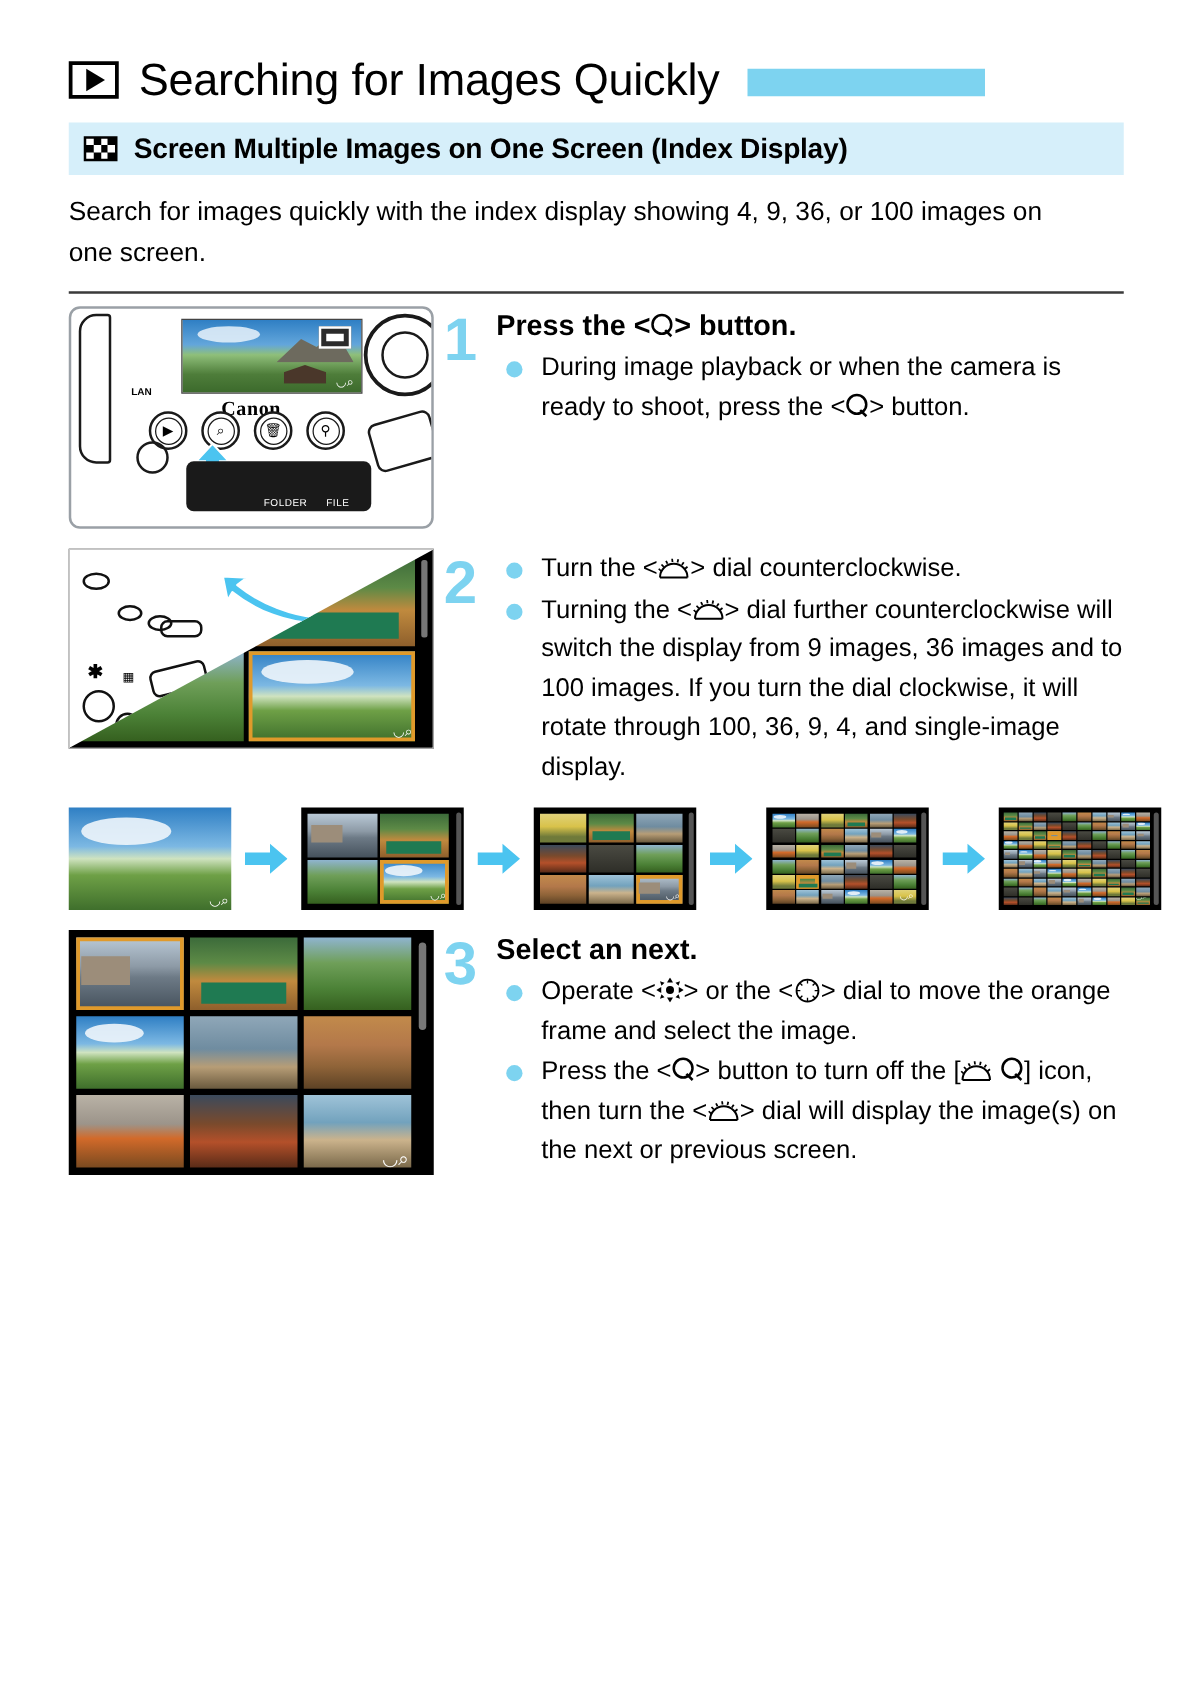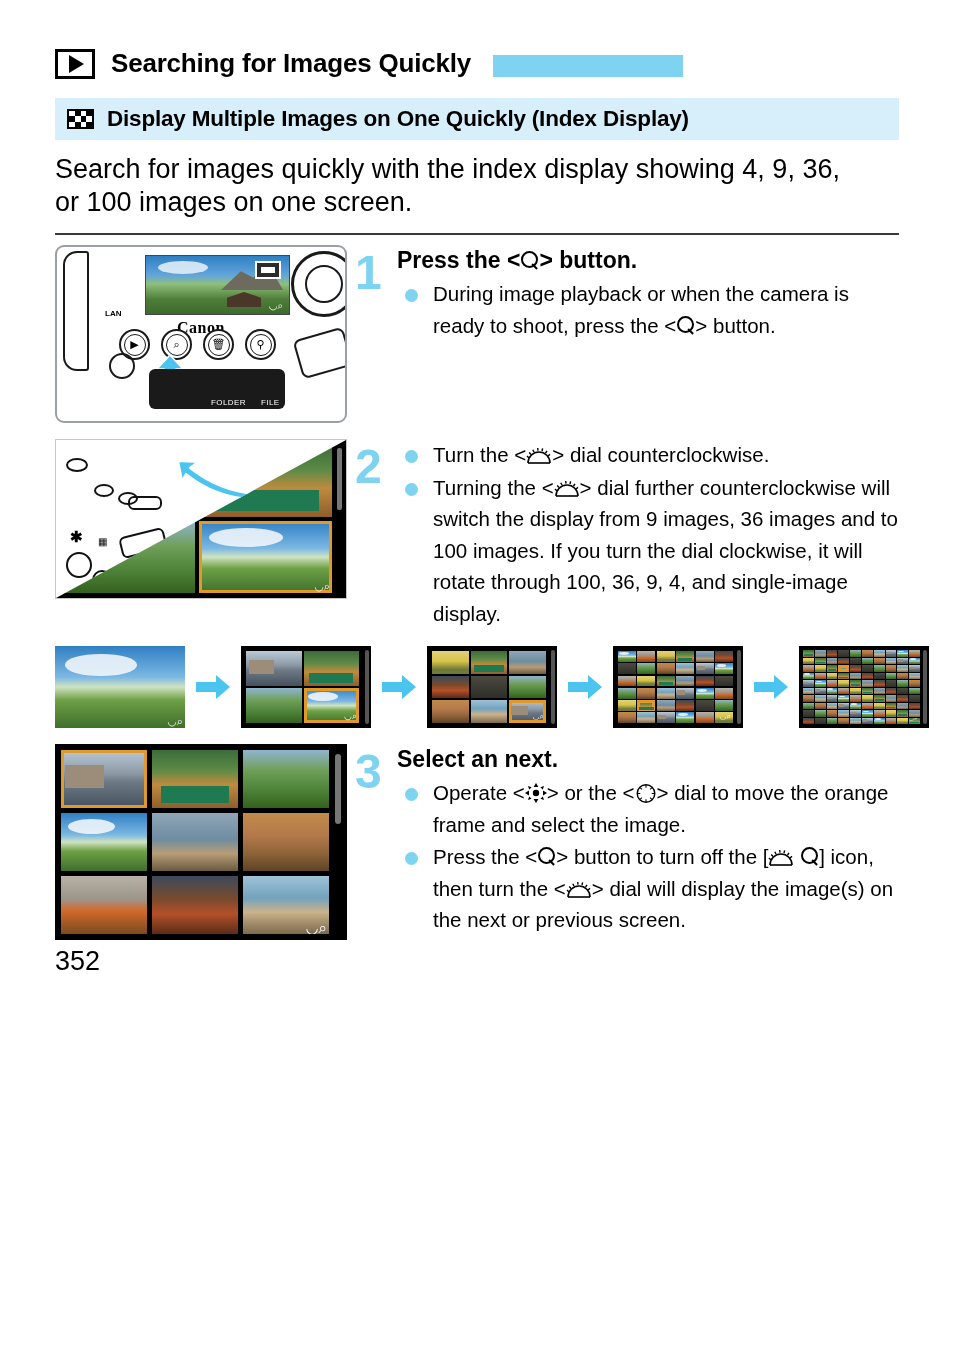--- a/index.html
+++ b/index.html
@@ -27,21 +27,21 @@
     margin-right: 16px; flex: none;
   }
   .play-icon .tri {
     width: 0; height: 0;
     border-left: 15px solid #000;
     border-top: 9px solid transparent;
     border-bottom: 9px solid transparent;
     margin-left: 3px;
   }
   .title-text {
-    font-size: 26px; font-weight: bold; letter-spacing: -0.2px;
+    font-size: 36px; font-weight: normal; letter-spacing: -0.2px;
     white-space: nowrap;
   }
   .title-bar {
     flex: 1; height: 22px; background: #7DD3F0;
     margin-left: 22px; margin-top: 4px; max-width: 190px;
   }
 
   
   .section-head {
     background: #D6EFFA;
@@ -55,21 +55,21 @@
     margin-right: 13px; flex: none;
     display: grid; grid-template-columns: repeat(4, 1fr); grid-template-rows: repeat(3, 1fr);
     padding: 2px;
   }
   .grid-icon i { display: block; background: transparent; }
   .grid-icon i.on { background: #fff; }
   .section-title { font-size: 22.5px; font-weight: bold; letter-spacing: -0.2px; }
 
   
   .intro {
-    font-size: 27px; line-height: 33px;
+    font-size: 21px; line-height: 33px;
     margin-top: 13px;
     max-width: 810px;
   }
   hr.rule { border: none; border-top: 2.5px solid #3a3a3a; margin: 14px 0 0 0; }
 
   
   .step { display: flex; margin-top: 10px; }
   .fig-col { width: 300px; flex: none; padding-right: 8px; }
   .txt-col { flex: 1; display: flex; }
   .stepnum {
@@ -174,21 +174,21 @@
   .cam-dial-top::after {
     content: ""; position: absolute; left: 11px; top: 11px; right: 11px; bottom: 11px;
     border-radius: 50%; border: 2.5px solid #1a1a1a;
   }
   .cam-dial-low {
     position: absolute; right: -4px; top: 86px; width: 52px; height: 40px;
     border: 2.5px solid #1a1a1a; border-radius: 7px; background: #fff;
     transform: rotate(-16deg);
   }
   .cam-lcd2 {
-    position: absolute; left: 92px; bottom: 12px; width: 136px; height: 40px;
+    position: absolute; left: 92px; bottom: 12px; width: 148px; height: 40px;
     background: #1a1a1a; border-radius: 6px;
   }
   .cam-lcd2 span {
     position: absolute; bottom: 2px; color: #fff; font-size: 8px; letter-spacing: .4px;
   }
   .cam-grip {
     position: absolute; left: 6px; top: 4px; width: 26px; height: 120px;
     border: 2px solid #1a1a1a; border-radius: 14px 3px 3px 14px;
   }
   .cam-smallbtn {
@@ -301,21 +301,21 @@
         <i></i>
       <i></i>
         <i class="on"></i>
         <i></i>
         <i class="on"></i>
       <i class="on"></i>
         <i></i>
         <i class="on"></i>
         <i></i>
     </span>
-    <span class="section-title">Display Multiple Images on One Quickly (Index Display)</span>
+    <span class="section-title">Screen Multiple Images on One Screen (Index Display)</span>
   </div>
 
   <div class="intro">Search for images quickly with the index display showing 4, 9, 36, or 100 images on one screen.</div>
   <hr class="rule">
 
   <div class="step">
     <div class="fig-col">
       <div class="cam-back">
         <div class="cam-grip"></div>
         <div class="cam-lcd">
@@ -702,14 +702,13 @@
                   <path d="M19.5 6 L21 3.8"></path>
                   <path d="M22 9 L24 7.4"></path>
                 </g>
               </svg>&gt; dial will display the image(s) on the next or previous screen.</li>
         </ul>
       </div>
     </div>
   </div>
 
 
-  <div class="pageno">352</div>
 </div>
 
 </body></html>

